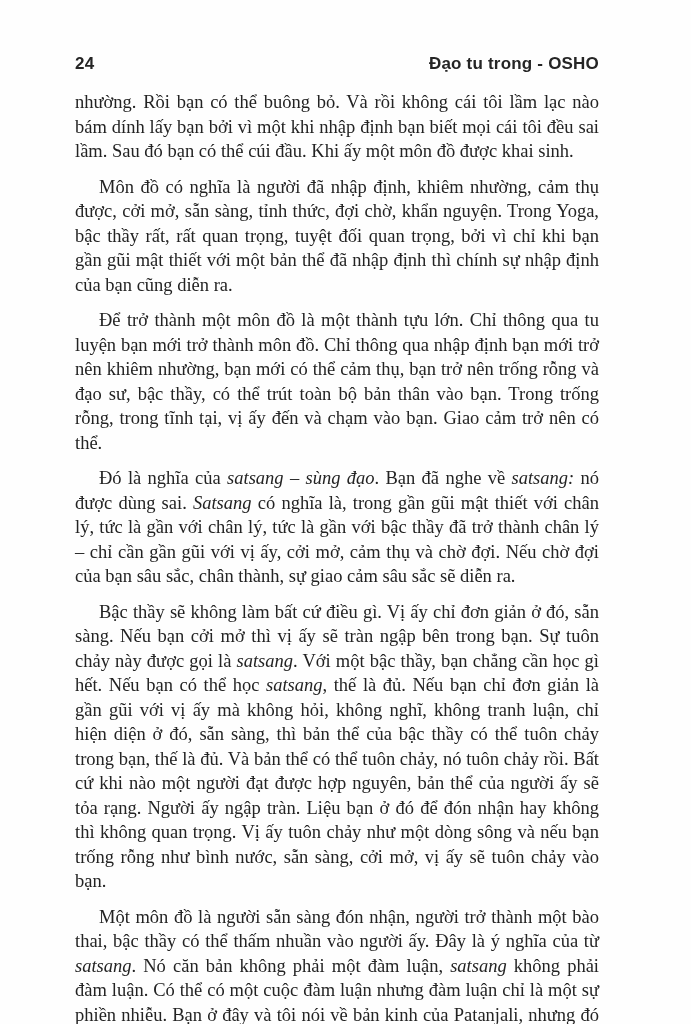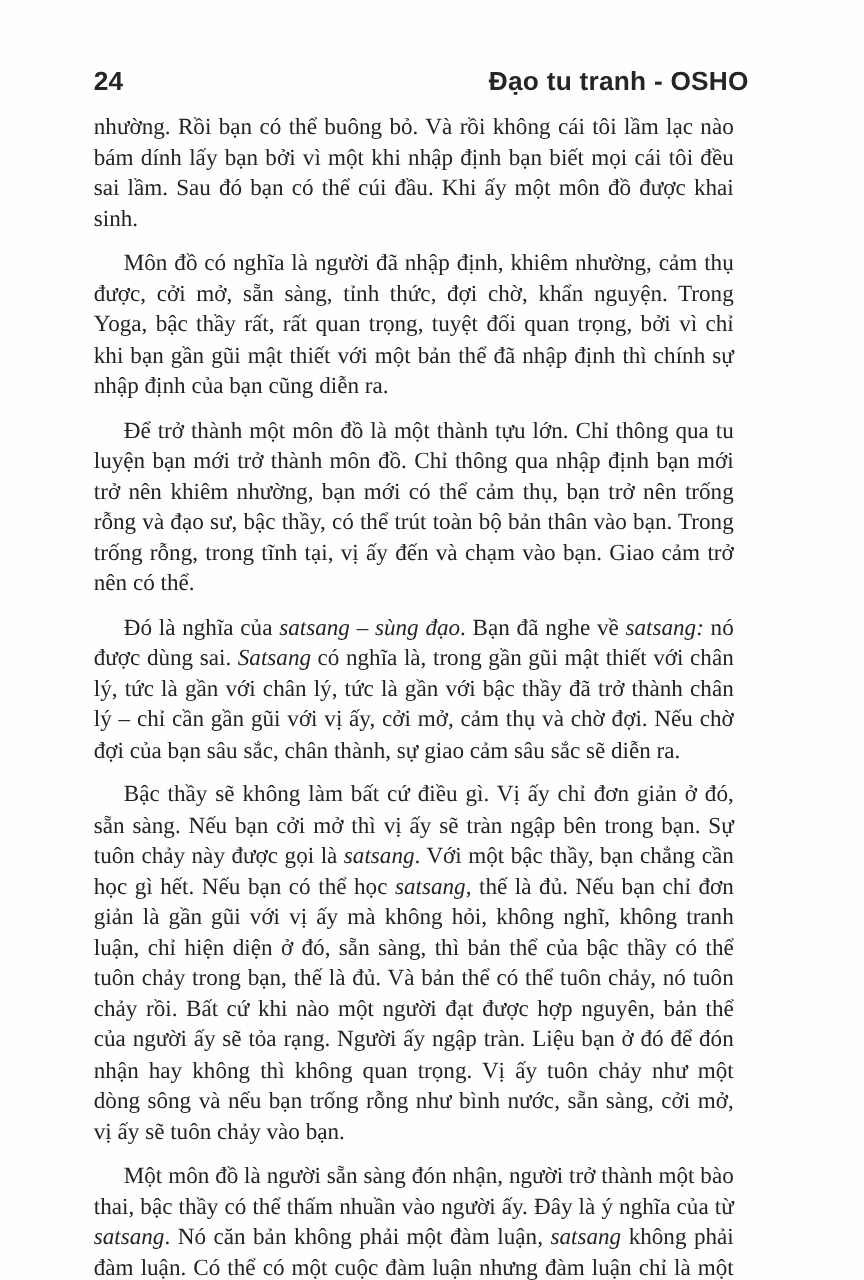--- a/index.html
+++ b/index.html
@@ -19,50 +19,50 @@
   .running-head {
     position: absolute;
     top: 54px;
     left: 75px;
     width: 524px;
     display: flex;
     justify-content: space-between;
     align-items: baseline;
     font-family: "Liberation Sans", sans-serif;
     font-weight: 700;
-    font-size: 21px;
+    font-size: 17px;
     letter-spacing: 0.2px;
     color: #252525;
   }
   .body-text {
     position: absolute;
     top: 90px;
     left: 75px;
     width: 524px;
     font-size: 18.5px;
     line-height: 24.5px;
     text-align: justify;
     text-justify: inter-word;
   }
   .body-text p {
-    margin: 0 12px 11px 0;
+    margin: 0 0 11px 0;
   }
   .body-text p.indent {
     text-indent: 24px;
   }
   .body-text em {
   }
 </style>
 </head>
 <body>
 
 <div class="page">
   <header class="running-head">
     <span>24</span>
-    <span>Đạo tu tranh - OSHO</span>
+    <span>Đạo tu trong - OSHO</span>
   </header>
 
   <main class="body-text">
       <p><span>nhường. Rồi bạn có thể buông bỏ. Và rồi không cái tôi lầm lạc nào bám dính lấy bạn bởi vì một khi nhập định bạn biết mọi cái tôi đều sai lầm. Sau đó bạn có thể cúi đầu. Khi ấy một môn đồ được khai sinh.</span></p>
       <p class="indent"><span>Môn đồ có nghĩa là người đã nhập định, khiêm nhường, cảm thụ được, cởi mở, sẵn sàng, tỉnh thức, đợi chờ, khẩn nguyện. Trong Yoga, bậc thầy rất, rất quan trọng, tuyệt đối quan trọng, bởi vì chỉ khi bạn gần gũi mật thiết với một bản thể đã nhập định thì chính sự nhập định của bạn cũng diễn ra.</span></p>
       <p class="indent"><span>Để trở thành một môn đồ là một thành tựu lớn. Chỉ thông qua tu luyện bạn mới trở thành môn đồ. Chỉ thông qua nhập định bạn mới trở nên khiêm nhường, bạn mới có thể cảm thụ, bạn trở nên trống rỗng và đạo sư, bậc thầy, có thể trút toàn bộ bản thân vào bạn. Trong trống rỗng, trong tĩnh tại, vị ấy đến và chạm vào bạn. Giao cảm trở nên có thể.</span></p>
       <p class="indent"><span>Đó là nghĩa của </span><em>satsang – sùng đạo</em><span>. Bạn đã nghe về </span><em>satsang:</em><span> nó được dùng sai. </span><em>Satsang</em><span> có nghĩa là, trong gần gũi mật thiết với chân lý, tức là gần với chân lý, tức là gần với bậc thầy đã trở thành chân lý – chỉ cần gần gũi với vị ấy, cởi mở, cảm thụ và chờ đợi. Nếu chờ đợi của bạn sâu sắc, chân thành, sự giao cảm sâu sắc sẽ diễn ra.</span></p>
       <p class="indent"><span>Bậc thầy sẽ không làm bất cứ điều gì. Vị ấy chỉ đơn giản ở đó, sẵn sàng. Nếu bạn cởi mở thì vị ấy sẽ tràn ngập bên trong bạn. Sự tuôn chảy này được gọi là </span><em>satsang</em><span>. Với một bậc thầy, bạn chẳng cần học gì hết. Nếu bạn có thể học </span><em>satsang</em><span>, thế là đủ. Nếu bạn chỉ đơn giản là gần gũi với vị ấy mà không hỏi, không nghĩ, không tranh luận, chỉ hiện diện ở đó, sẵn sàng, thì bản thể của bậc thầy có thể tuôn chảy trong bạn, thế là đủ. Và bản thể có thể tuôn chảy, nó tuôn chảy rồi. Bất cứ khi nào một người đạt được hợp nguyên, bản thể của người ấy sẽ tỏa rạng. Người ấy ngập tràn. Liệu bạn ở đó để đón nhận hay không thì không quan trọng. Vị ấy tuôn chảy như một dòng sông và nếu bạn trống rỗng như bình nước, sẵn sàng, cởi mở, vị ấy sẽ tuôn chảy vào bạn.</span></p>
       <p class="indent"><span>Một môn đồ là người sẵn sàng đón nhận, người trở thành một bào thai, bậc thầy có thể thấm nhuần vào người ấy. Đây là ý nghĩa của từ </span><em>satsang</em><span>. Nó căn bản không phải một đàm luận, </span><em>satsang</em><span> không phải đàm luận. Có thể có một cuộc đàm luận nhưng đàm luận chỉ là một sự phiền nhiễu. Bạn ở đây và tôi nói về bản kinh của Patanjali, nhưng đó chỉ là thác ngôn. Nếu</span></p>
     </main>

